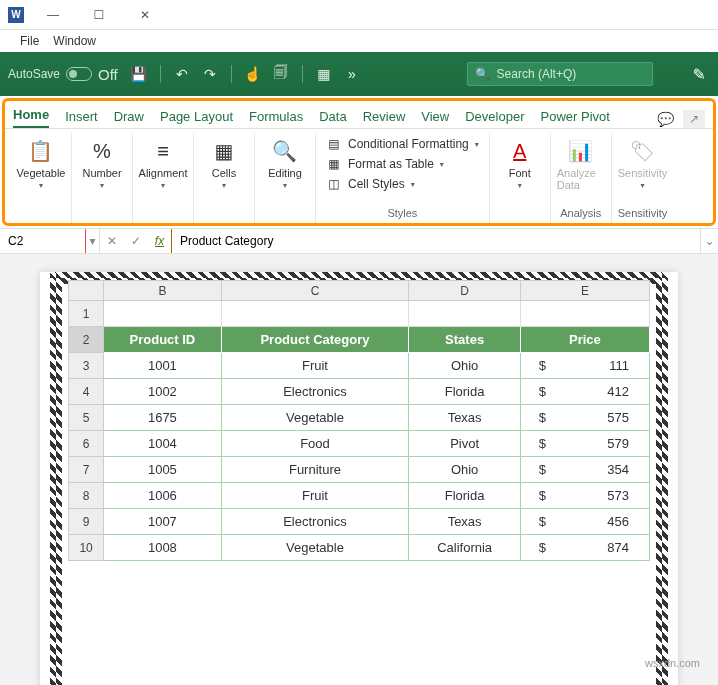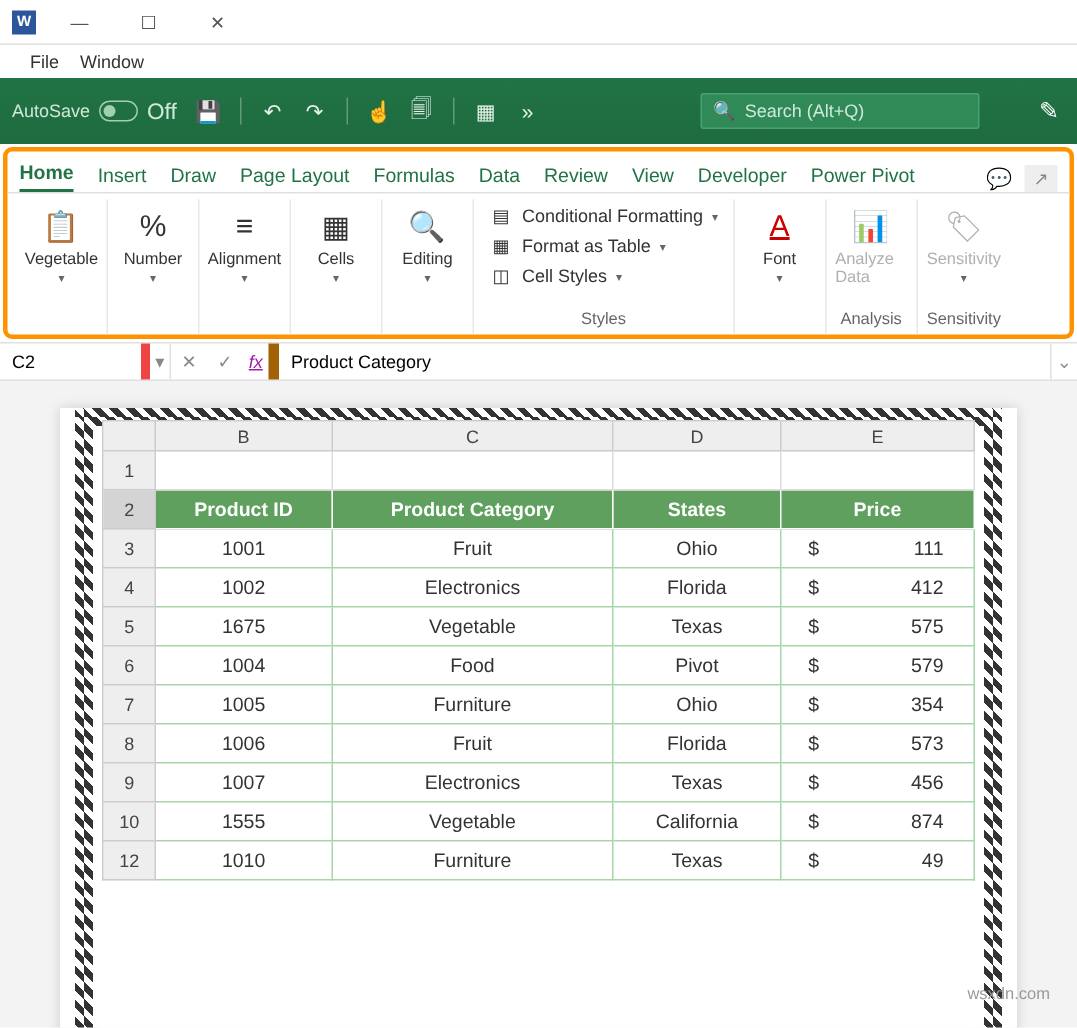--- a/index.html
+++ b/index.html
@@ -36,25 +36,25 @@
 .ribbon-group-label { font-size: 11px; color: #666; padding: 2px 0 4px 0; }
 .big-btn { width: 48px; display: flex; flex-direction: column; align-items: center; gap: 2px; font-size: 11px; color: #333; padding-top: 2px; }
 .big-btn.dim { color: #b0b0b0; }
 .big-btn-icon { width: 32px; height: 28px; display: flex; align-items: center; justify-content: center; font-size: 20px; }
 .big-btn-drop { font-size: 8px; color: #666; }
 .styles-content { display: flex; flex-direction: column; gap: 2px; font-size: 12px; color: #333; min-width: 160px; }
 .styles-item { display: flex; align-items: center; gap: 6px; padding: 1px 4px; }
 .styles-icon { width: 16px; height: 16px; display: flex; align-items: center; justify-content: center; font-size: 12px; }
 
 .formula-bar { height: 26px; display: flex; align-items: center; border-top: 1px solid #e0e0e0; border-bottom: 1px solid #e0e0e0; background: #fff; font-size: 12px; }
-.name-box { width: 100px; padding: 0 8px; border-right: 6px solid #ef4444; height: 100%; display: flex; align-items: center; }
+.name-box { width: 86px; padding: 0 8px; border-right: 1px solid #ef4444; height: 100%; display: flex; align-items: center; }
 .name-box-drop { width: 14px; text-align: center; color: #888; border-right: 1px solid #e0e0e0; height: 100%; display: flex; align-items: center; justify-content: center; }
 .fx-btns { display: flex; gap: 0; height: 100%; }
 .fx-btn { width: 24px; display: flex; align-items: center; justify-content: center; color: #888; font-size: 12px; }
-.fx-label { width: 24px; display: flex; align-items: center; justify-content: center; font-style: italic; color: #a21caf; border-right: 7px solid #a16207; text-decoration: underline; }
+.fx-label { width: 24px; display: flex; align-items: center; justify-content: center; font-style: italic; color: #4d7c0f; border-right: 1px solid #a16207; text-decoration: underline; }
 .formula-input { flex: 1; padding: 0 8px; }
 .formula-drop { width: 18px; text-align: center; color: #888; border-left: 1px solid #e0e0e0; height: 100%; display: flex; align-items: center; justify-content: center; }
 
 .doc-area { background: #f3f3f3; height: 446px; padding: 18px 40px 0 40px; overflow: hidden; }
 .page { background: #fff; height: 100%; position: relative; box-shadow: 0 0 8px rgba(0,0,0,0.15); }
 .ole-border { position: absolute; top: 0; left: 10px; right: 10px; bottom: 0; }
 .ole-border::before { content: ''; position: absolute; inset: 0; border: 6px solid transparent; background: repeating-linear-gradient(45deg, #333 0 4px, #fff 4px 8px); -webkit-mask: linear-gradient(#000,#000) content-box, linear-gradient(#000,#000); -webkit-mask-composite: xor; mask-composite: exclude; padding: 6px; pointer-events: none; }
 .sheet { position: absolute; top: 8px; left: 18px; right: 18px; bottom: 0; background: #fff; overflow: hidden; }
 
 .grid { border-collapse: collapse; width: 100%; font-size: 13px; }
@@ -356,42 +356,30 @@
                 <td class="cell">Texas</td>
                 <td class="cell">
                   <div class="price-cell">
                     <span class="dollar">$</span>
                     <span class="amount">456</span>
                   </div>
                 </td>
               </tr>
               <tr>
                 <td class="row-header">10</td>
-                <td class="cell">1555</td>
+                <td class="cell">1008</td>
                 <td class="cell">Vegetable</td>
                 <td class="cell">California</td>
                 <td class="cell">
                   <div class="price-cell">
                     <span class="dollar">$</span>
                     <span class="amount">874</span>
                   </div>
                 </td>
               </tr>
-              <tr>
-                <td class="row-header">12</td>
-                <td class="cell">1010</td>
-                <td class="cell">Furniture</td>
-                <td class="cell">Texas</td>
-                <td class="cell">
-                  <div class="price-cell">
-                    <span class="dollar">$</span>
-                    <span class="amount">49</span>
-                  </div>
-                </td>
-              </tr>
             </tbody>
         </table>
       </div>
     </div>
   </div>
 </div>
 
 <div class="watermark">wsxdn.com</div>
 
 </body></html>

